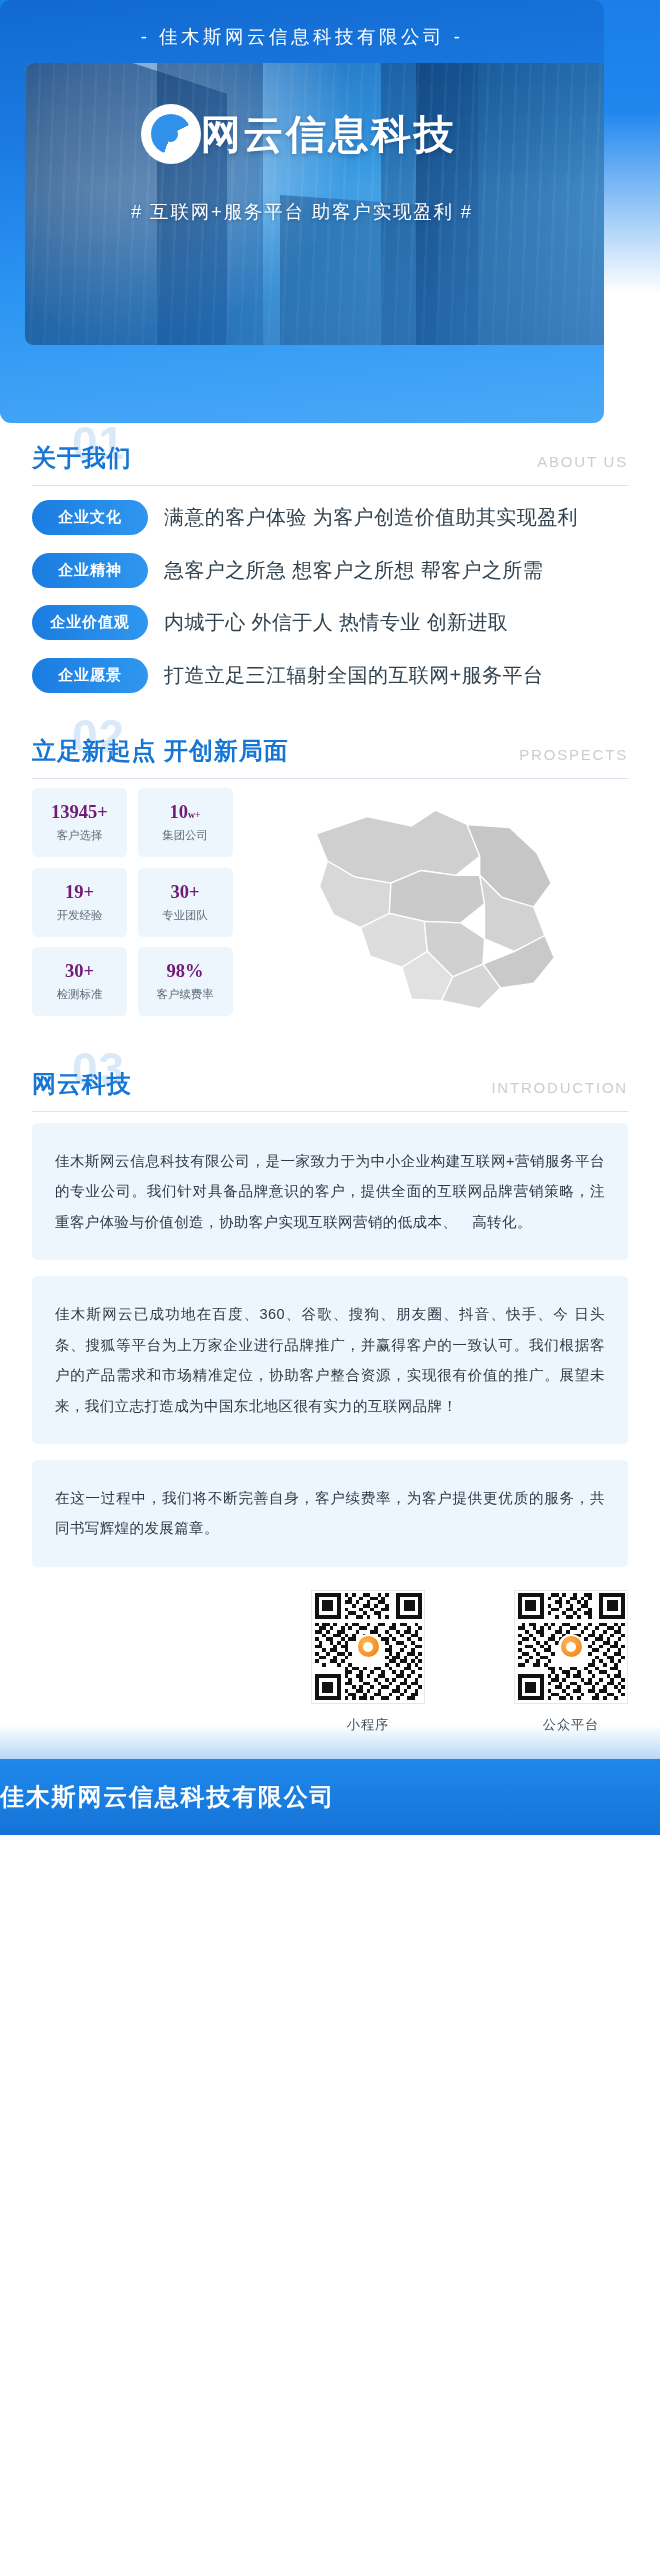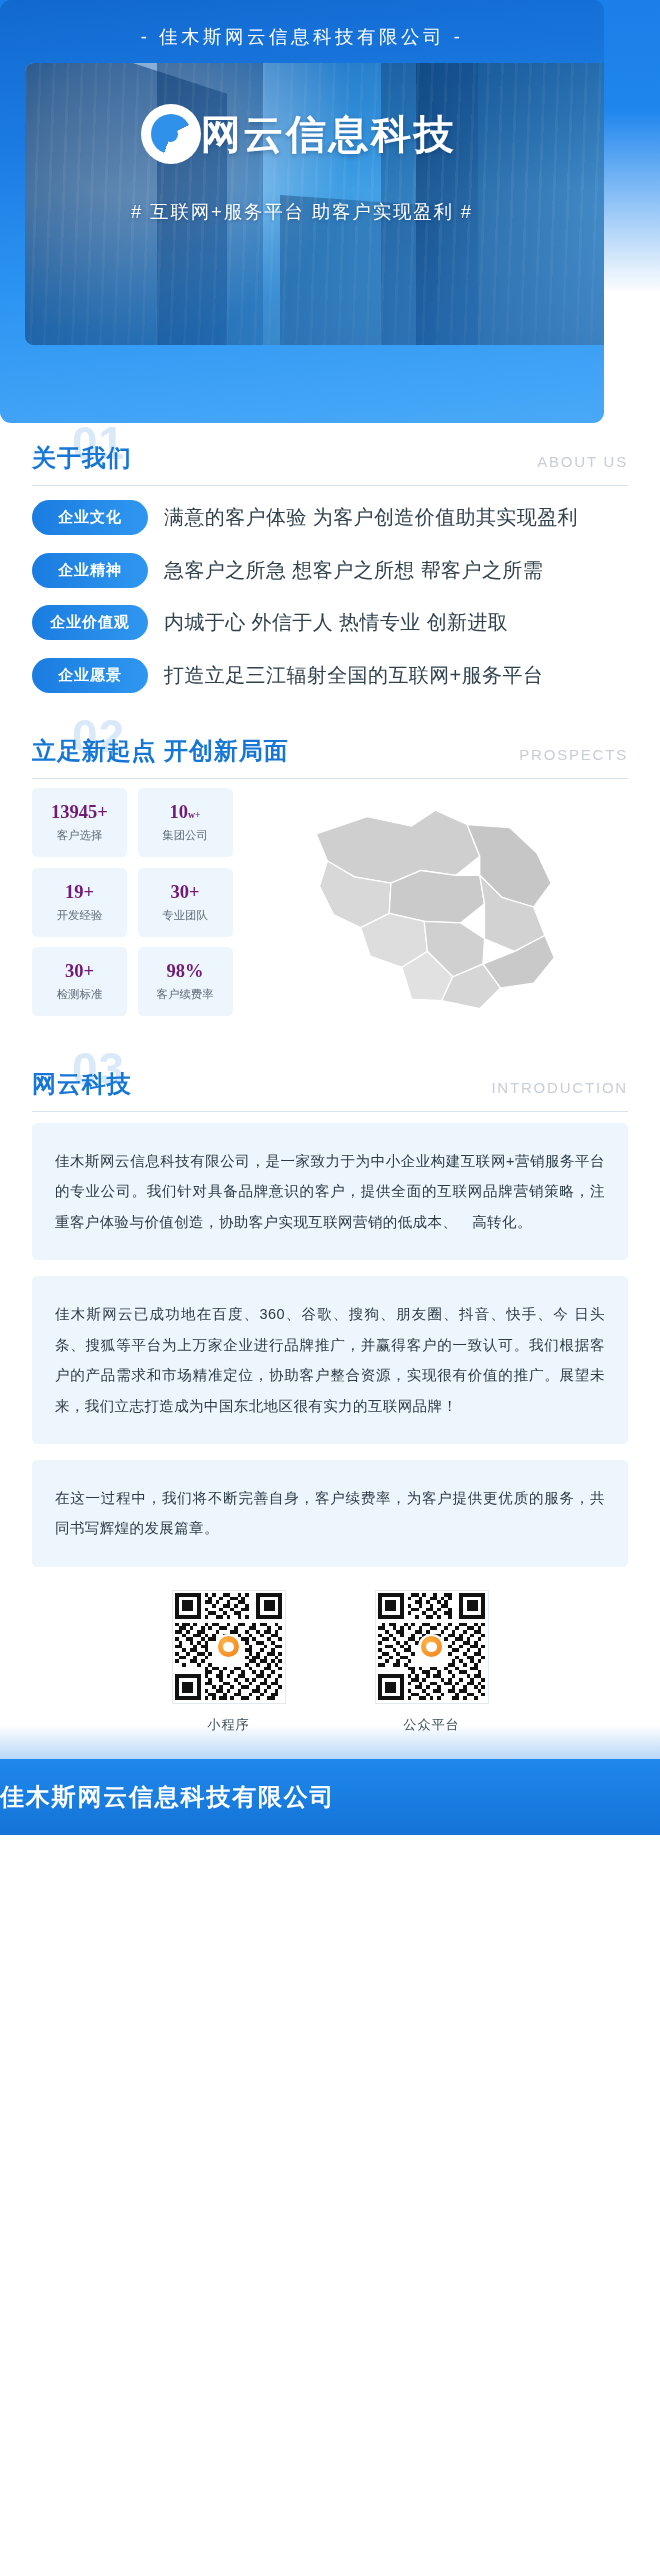--- a/index.html
+++ b/index.html
@@ -247,21 +247,21 @@
     line-height: 2.1;
     color: #2b3a46;
     text-align: justify;
     letter-spacing: 0.4px;
   }
 
   
   .qr-row {
     margin: 23px 32px 0;
     display: flex;
-    justify-content: center;
+    justify-content: flex-end;
     gap: 89px;
   }
   .qr-item { text-align: center; }
   .qr-box {
     width: 114px; height: 114px;
     background: #ffffff;
     border: 0.9px solid #e3e9ef;
     position: relative;
     display:flex;align-items:center;justify-content:center;
   }

